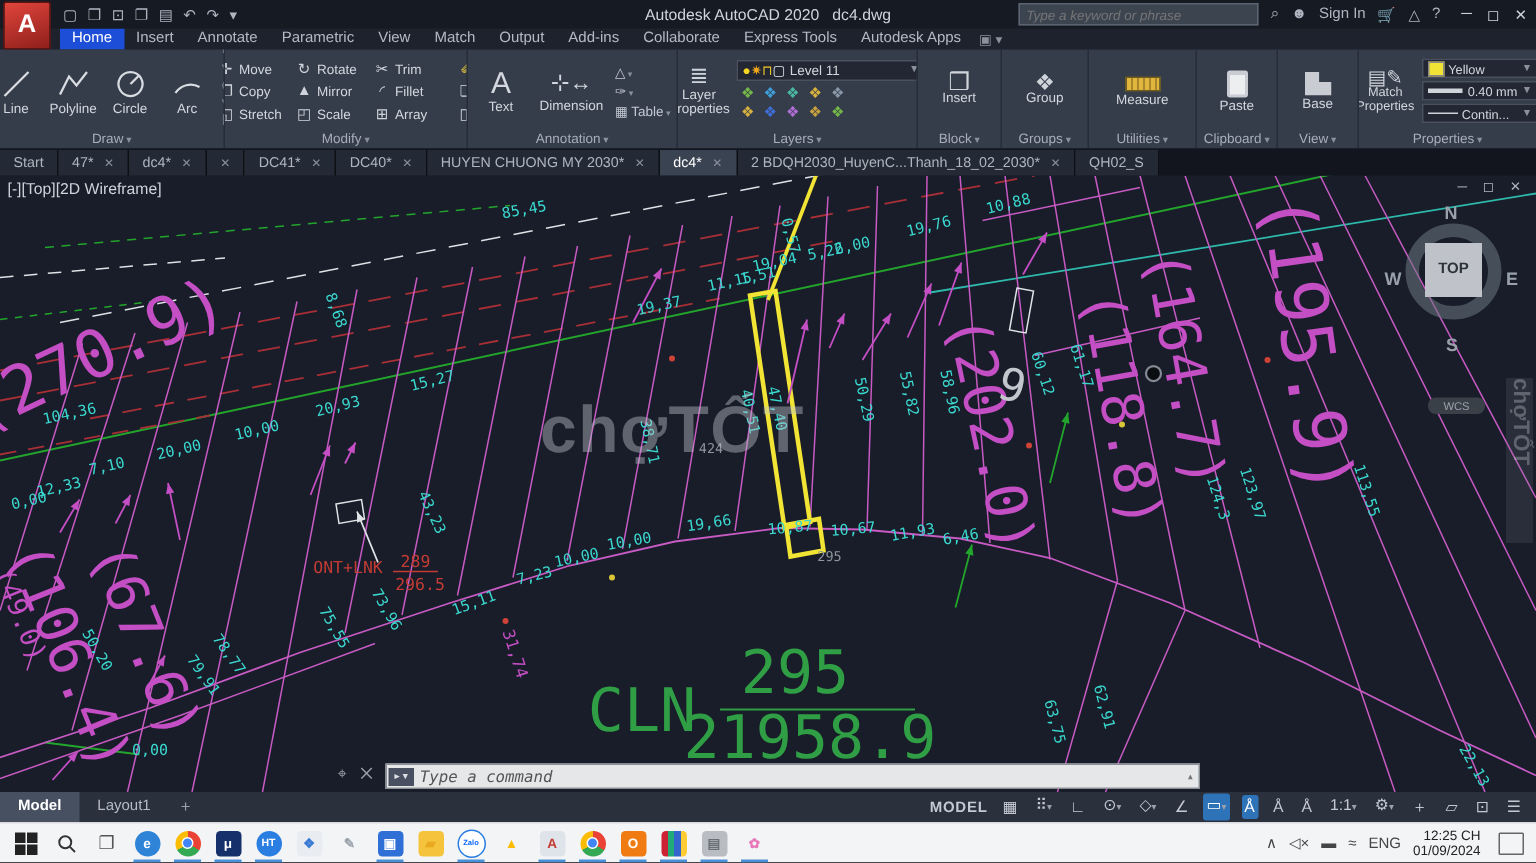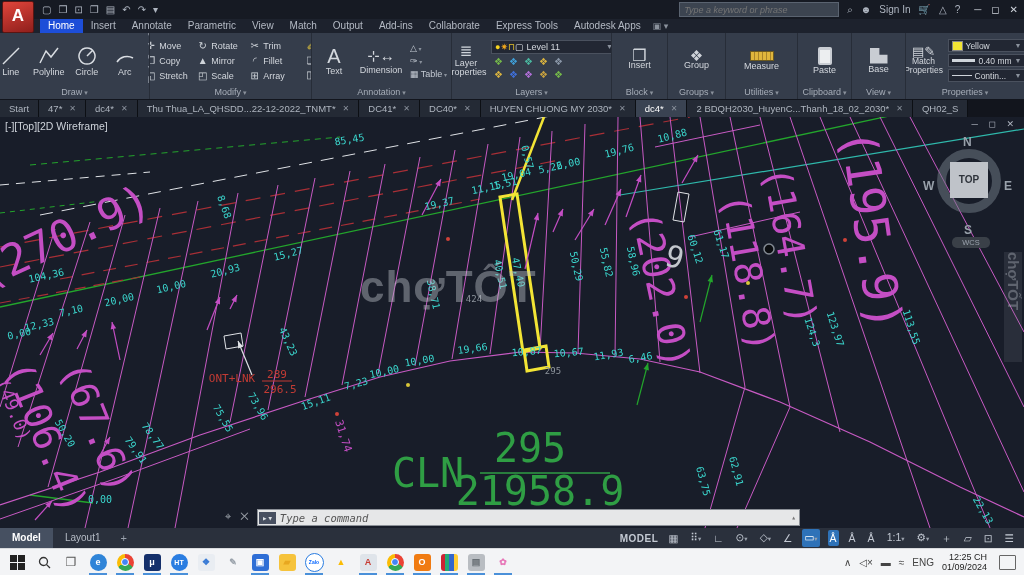--- a/index.html
+++ b/index.html
@@ -65,21 +65,21 @@
   .winctl{position:absolute;right:6px;top:2px;color:#aeb5c0;font-size:9px;letter-spacing:4px;z-index:5;}
   .watermark{position:absolute;left:360px;top:145px;font-size:44px;font-weight:bold;color:rgba(195,200,208,.42);z-index:4;letter-spacing:1px;}
   .watermark-v{position:absolute;right:2px;top:135px;width:18px;height:110px;color:rgba(185,190,198,.38);font-size:15px;font-weight:bold;writing-mode:vertical-rl;z-index:4;background:rgba(120,126,136,.18);}
   .viewcube{position:absolute;right:16px;top:20px;width:78px;height:108px;z-index:6;}
   .vc-ring{position:absolute;left:7px;top:12px;width:46px;height:46px;border:9px solid rgba(110,118,130,.55);border-radius:50%;}
   .vc-top{position:absolute;left:20px;top:25px;width:38px;height:36px;background:#bfc3c9;color:#2e333b;font-size:10px;font-weight:bold;text-align:center;line-height:36px;}
   .vc-n{position:absolute;left:33px;top:-2px;color:#99a1ab;font-weight:bold;font-size:12px;}
   .vc-s{position:absolute;left:34px;top:86px;color:#99a1ab;font-weight:bold;font-size:12px;}
   .vc-w{position:absolute;left:-7px;top:42px;color:#99a1ab;font-weight:bold;font-size:12px;}
   .vc-e{position:absolute;left:74px;top:42px;color:#99a1ab;font-weight:bold;font-size:12px;}
-  .vc-wcs{position:absolute;left:22px;top:100px;width:38px;height:11px;background:#3a4048;border-radius:5px;color:#9aa2ad;font-size:7.5px;text-align:center;line-height:11px;}
+  .vc-wcs{position:absolute;left:22px;top:128px;width:38px;height:11px;background:#3a4048;border-radius:5px;color:#9aa2ad;font-size:7.5px;text-align:center;line-height:11px;}
 
   .cmdhist{position:absolute;left:264px;top:351px;z-index:8;font-family:"DejaVu Sans Mono",monospace;font-size:10.5px;color:#e8eaec;}
   .cmdhist div{background:rgba(108,112,118,.82);display:table;margin-bottom:2px;padding:0 4px;line-height:12px;}
   .cmdtools{position:absolute;left:225px;top:393px;z-index:8;color:#9aa0a8;font-size:11px;letter-spacing:3px;}
   .cmdinput{position:absolute;left:257px;top:392px;width:543px;height:17px;background:#e6e7e8;border:1px solid #8b9097;box-sizing:border-box;display:flex;align-items:center;z-index:9;font-family:"DejaVu Sans Mono",monospace;font-size:10.5px;color:#555;}
   .cmdico{background:#485061;color:#dde1e6;font-size:9px;padding:1px 3px;margin:0 4px 0 1px;}
   .cmdup{margin-left:auto;color:#777;font-size:8px;padding-right:3px;}
 
   
   .modelbar{position:absolute;top:528px;left:0;width:1024px;height:20px;background:#2a303c;display:flex;align-items:center;z-index:20;}
@@ -117,20 +117,24 @@
     <div class="qa">
         <span>▢</span>
         <span>❒</span>
         <span>⊡</span>
         <span>❐</span>
         <span>▤</span>
         <span>↶</span>
         <span>↷</span>
         <span>▾</span>
       </div>
+    <div class="title-center">
+      <span>Autodesk AutoCAD 2020</span>&nbsp;&nbsp;
+      <span>dc4.dwg</span>
+    </div>
     <div class="tb-right">
       <input class="searchbox" placeholder="Type a keyword or phrase" style="">
       <span class="tb-ic">⌕</span>
       <span class="tb-ic">☻</span>
       <span class="tb-ic">Sign In</span>
       <span class="tb-ic">🛒</span>
       <span class="tb-ic">△</span>
       <span class="tb-ic">?</span>
       <span class="winbtn">
         <span>─</span>
@@ -365,21 +369,20 @@
       </div>
       <div class="ftab">
         <span>47*</span>
         <span class="fx">✕</span>
       </div>
       <div class="ftab">
         <span>dc4*</span>
         <span class="fx">✕</span>
       </div>
       <div class="ftab">
-        <span>Thu Thua_LA_QHSDD...22-12-2022_TNMT*</span>
         <span class="fx">✕</span>
       </div>
       <div class="ftab">
         <span>DC41*</span>
         <span class="fx">✕</span>
       </div>
       <div class="ftab">
         <span>DC40*</span>
         <span class="fx">✕</span>
       </div>

